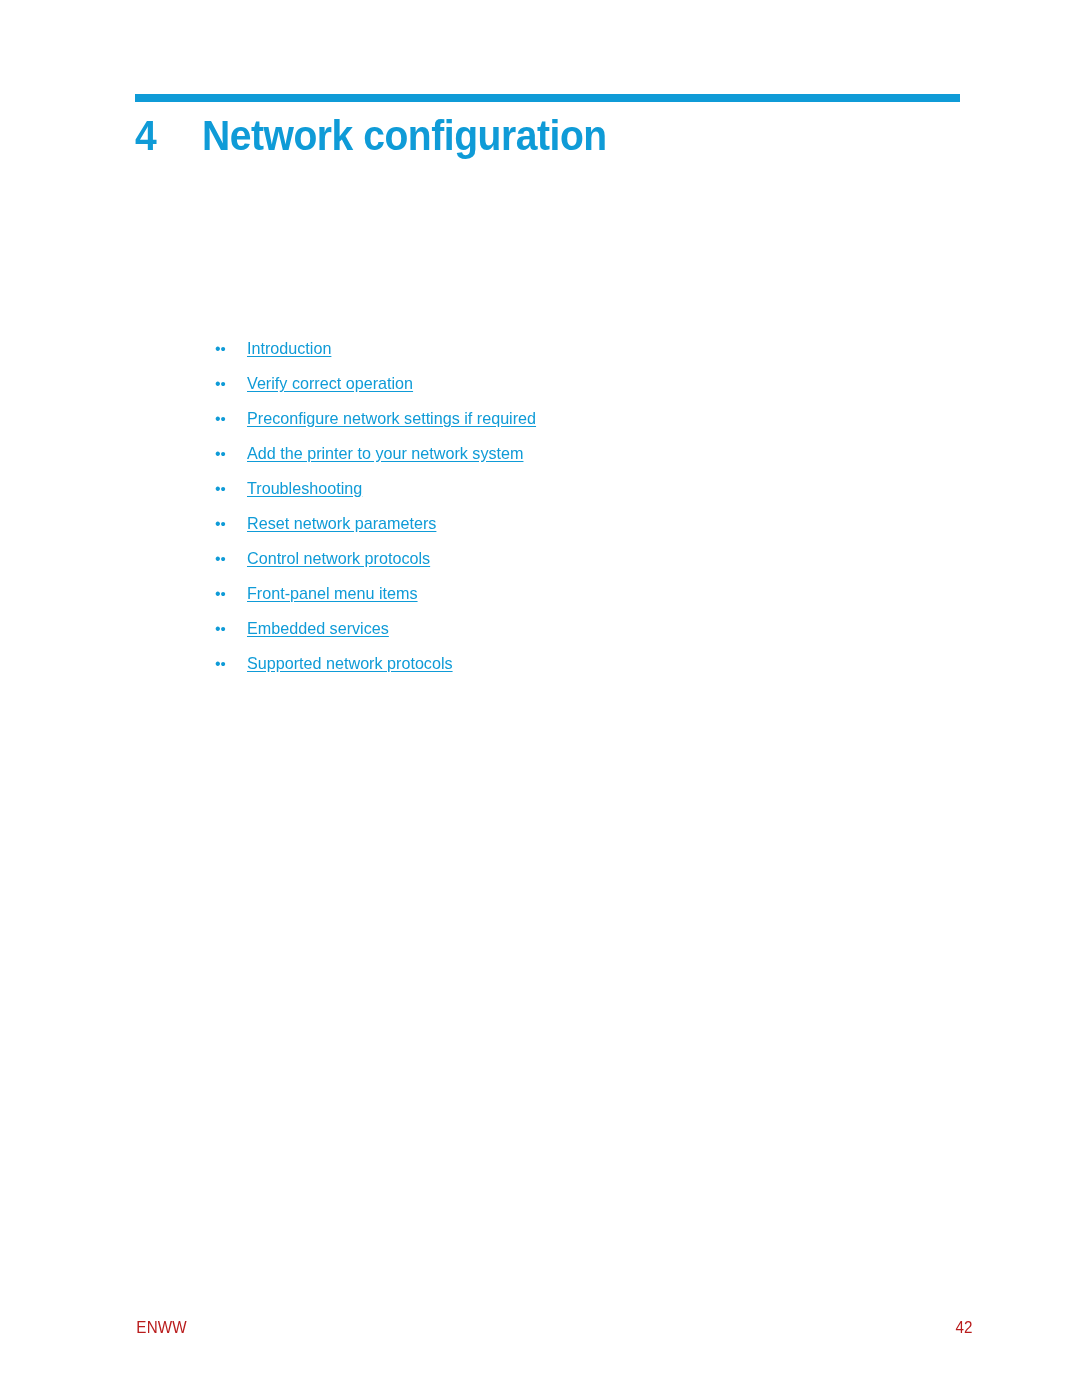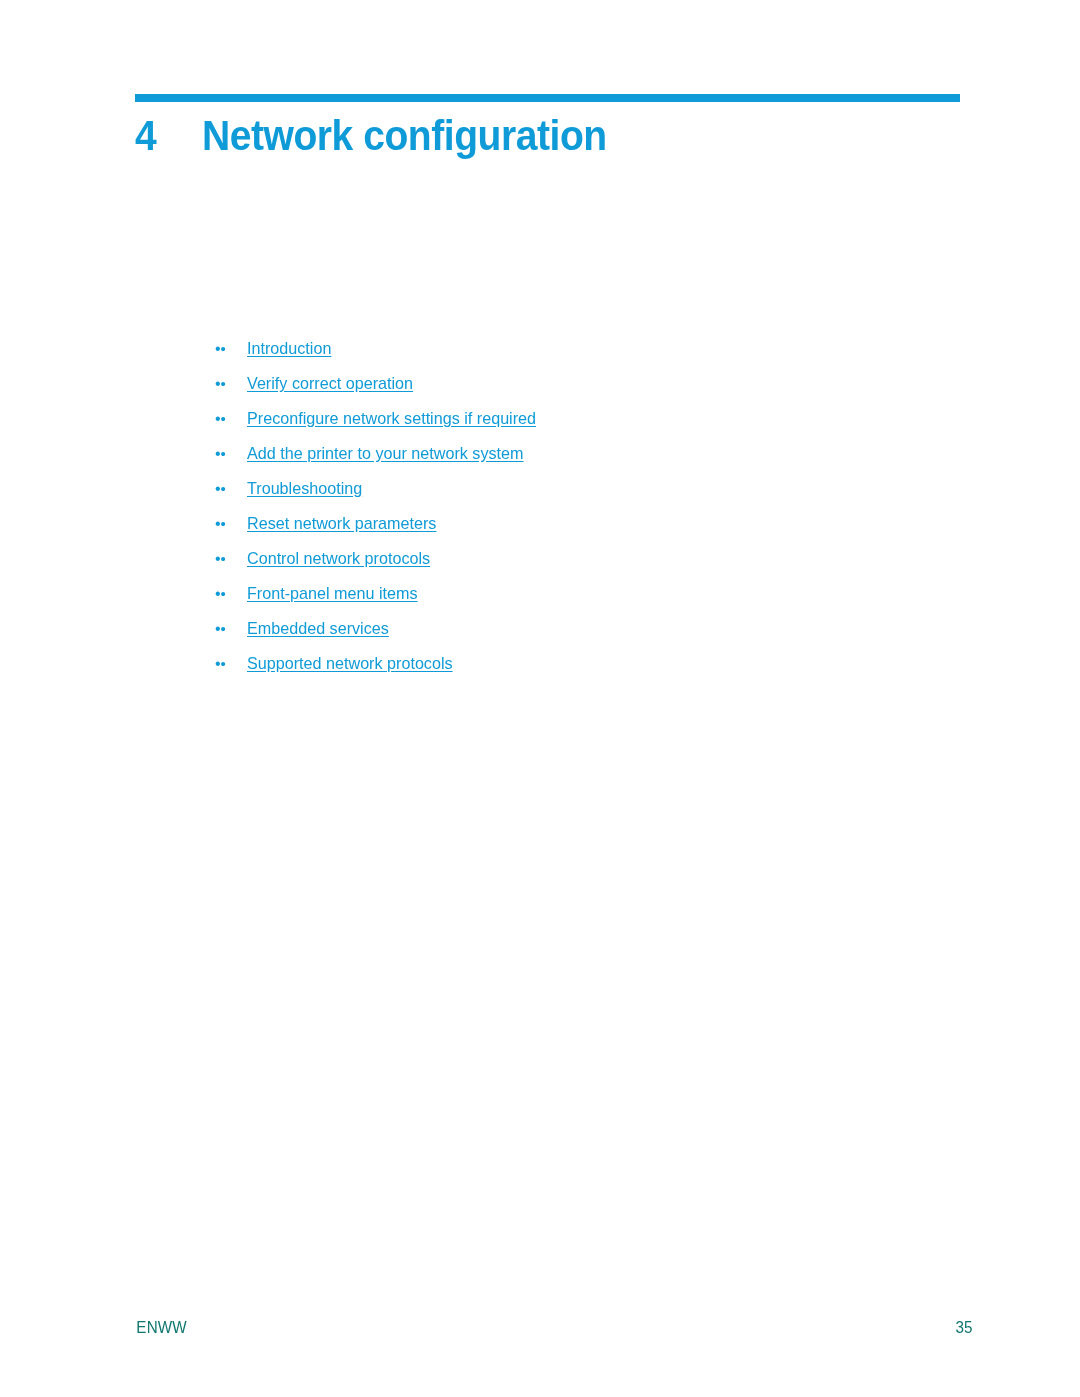--- a/index.html
+++ b/index.html
@@ -112,21 +112,21 @@
 
   
   .footer {
     position: absolute;
     left: 135px;
     top: 1318px;
     width: 838px;
     display: flex;
     align-items: baseline;
     justify-content: space-between;
-    color: #0f766e;
+    color: #b91c1c;
     font-family: "Liberation Sans Narrow", "Liberation Sans", sans-serif;
     font-size: 16px;
     line-height: 20px;
   }
 
   .footer-left {
     letter-spacing: 0.2px;
     transform: scaleX(0.95);
     transform-origin: left baseline;
   }
@@ -187,16 +187,16 @@
       <a class="toc-link">Embedded services</a>
     </li>
     <li class="toc-item">
       <span class="toc-bullet">•</span>
       <a class="toc-link">Supported network protocols</a>
     </li>
   </ul>
 
   <div class="footer">
     <span class="footer-left">ENWW</span>
-    <span class="footer-right">35</span>
+    <span class="footer-right">42</span>
   </div>
 
 </div>
 
 </body></html>

